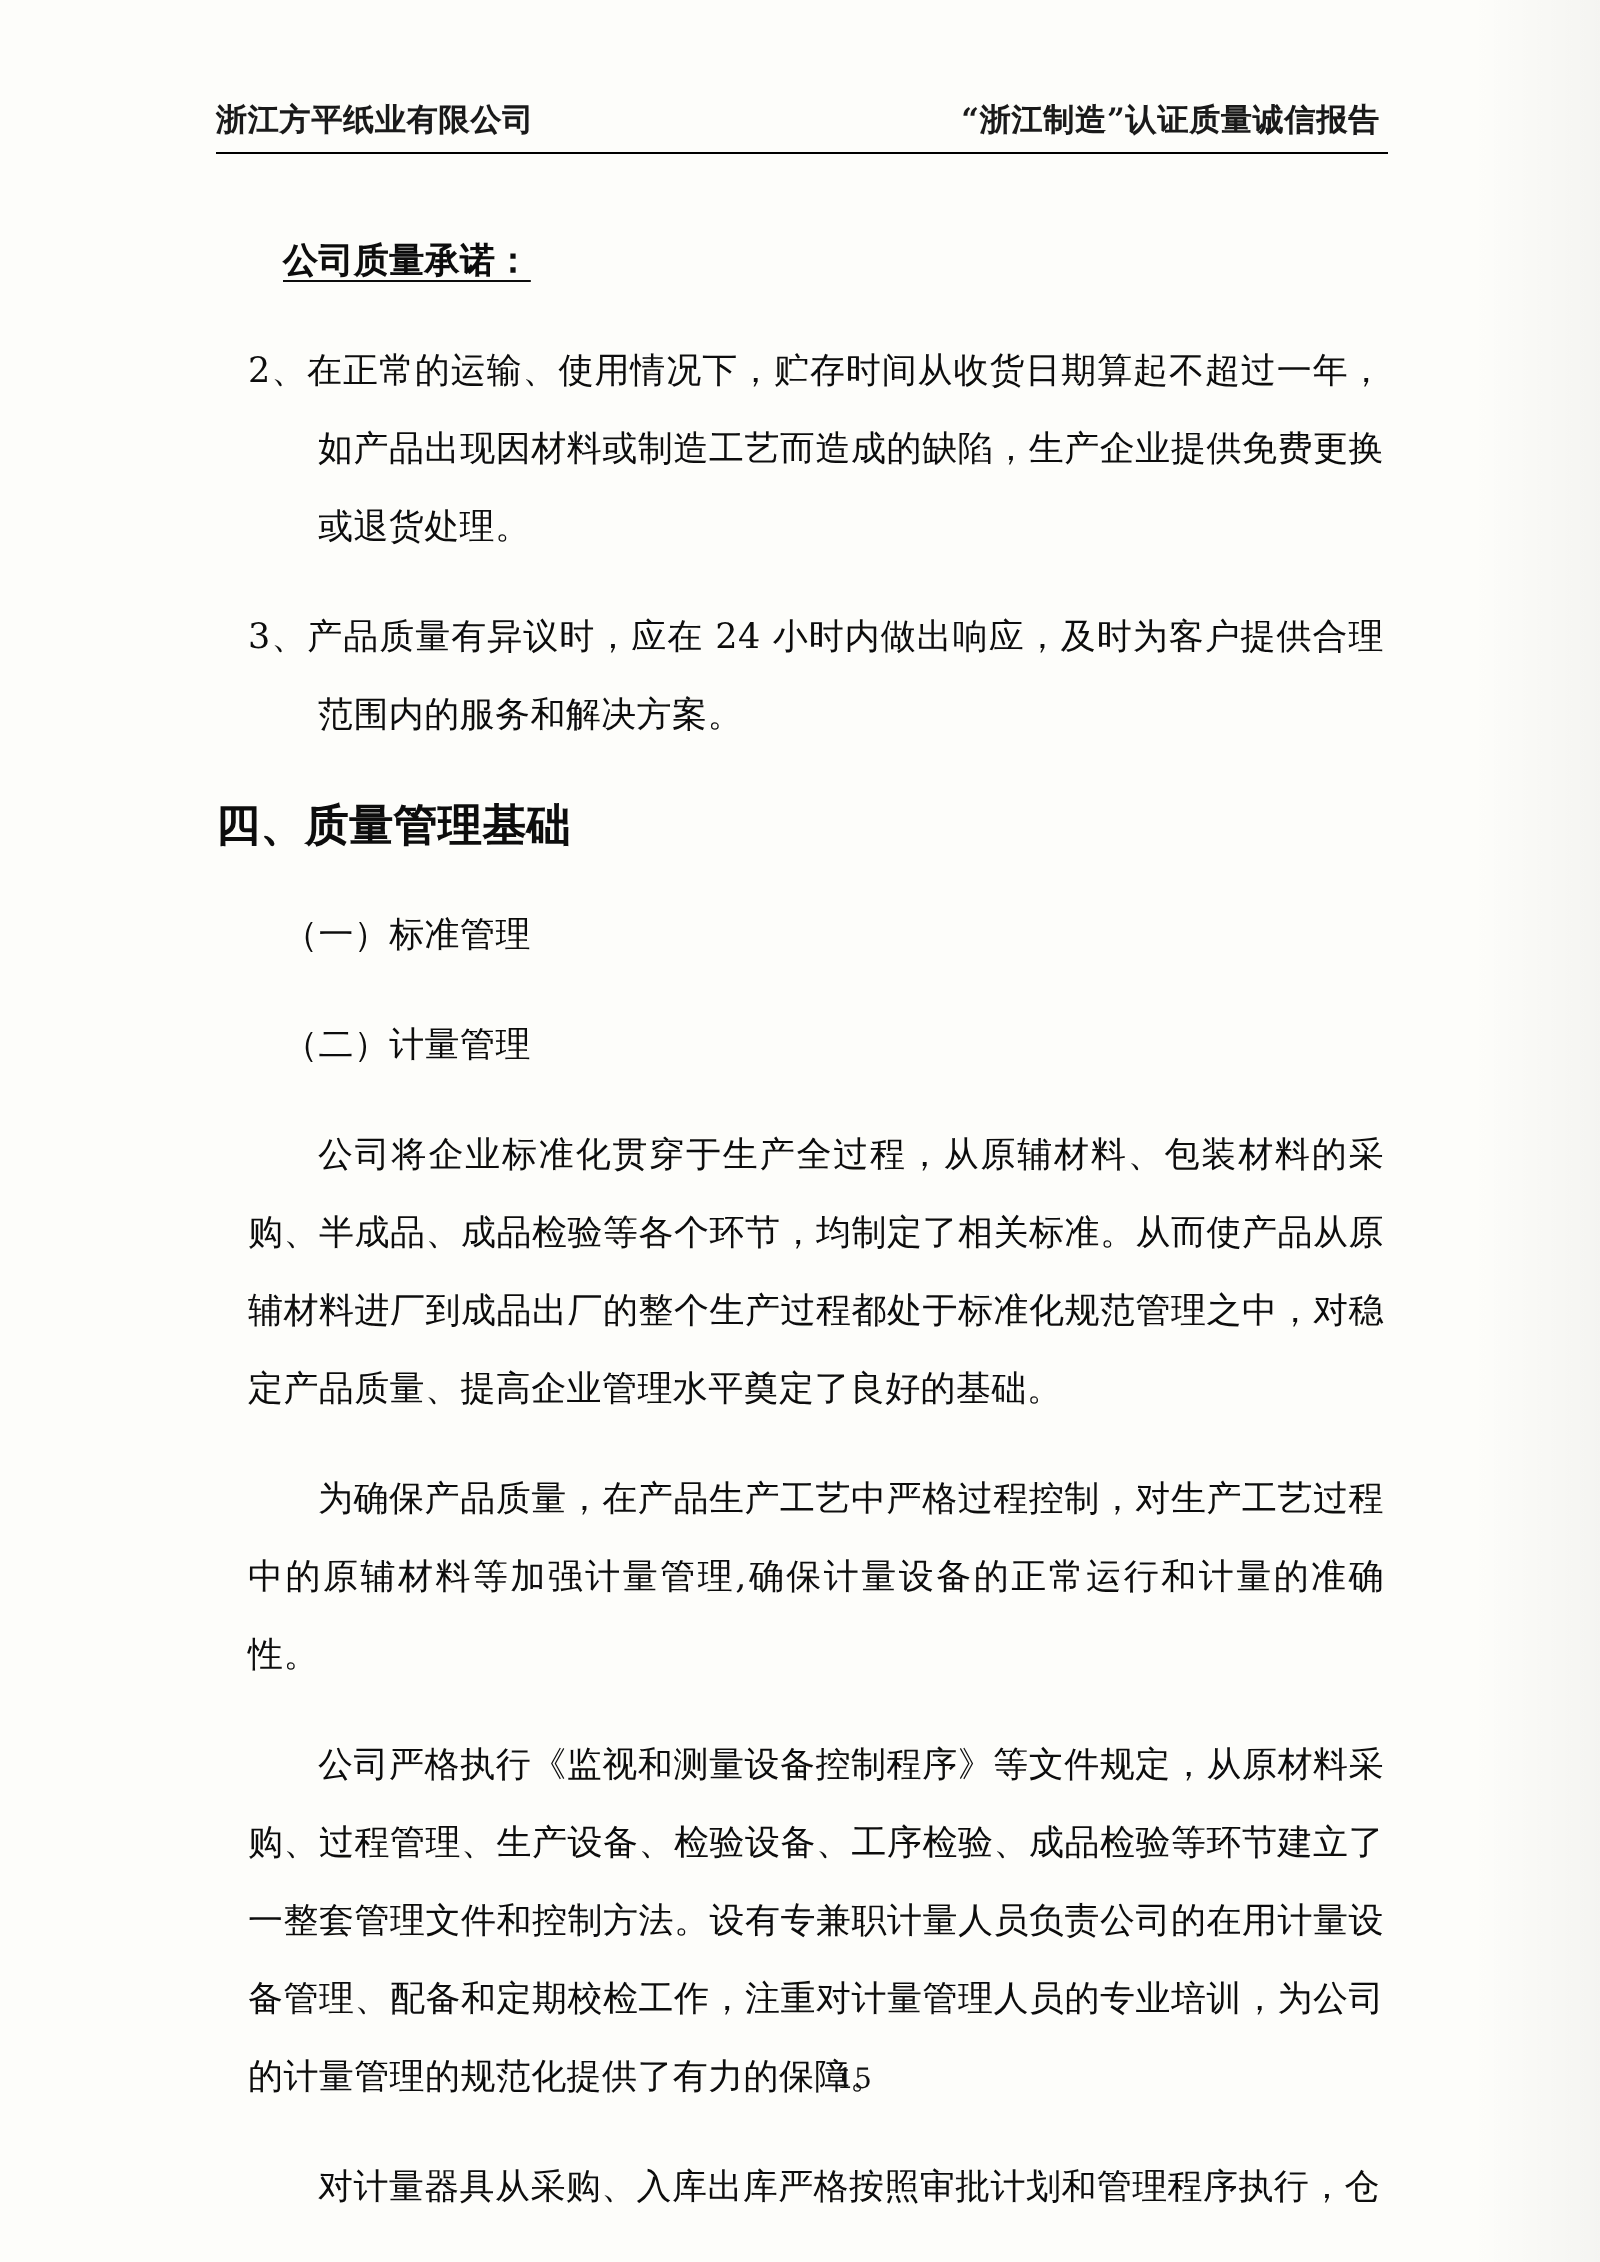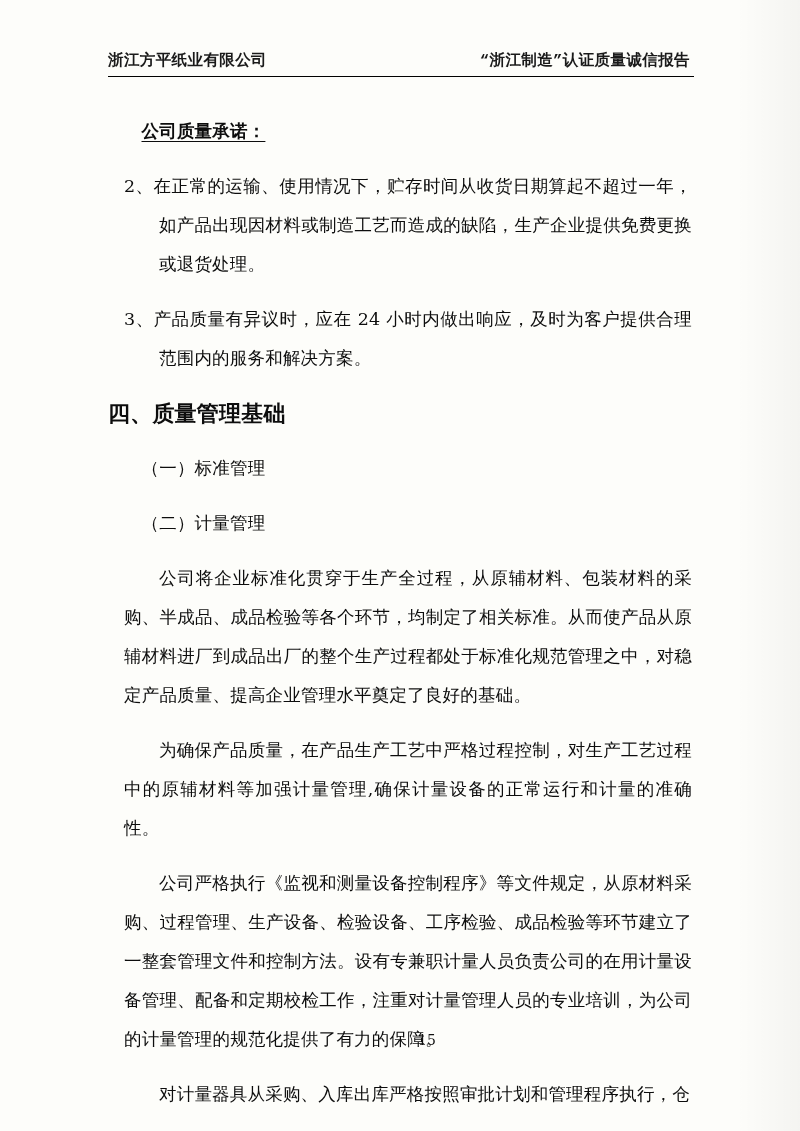--- a/index.html
+++ b/index.html
@@ -40,21 +40,21 @@
   .header-row {
     display: flex;
     justify-content: space-between;
     align-items: baseline;
     font-size: 15.5px;
     font-weight: bold;
     color: #1a1a1a;
     letter-spacing: 0.4px;
   }
   .header-left { white-space: nowrap; }
-  .header-right { white-space: nowrap; padding-right: 4px; font-family: Liberation Mono, monospace;}
+  .header-right { white-space: nowrap; padding-right: 4px;}
   .header-rule {
     position: absolute;
     left: 0;
     top: 26px;
     width: 586px;
     height: 0;
     border-top: 1.2px solid #000;
   }
   
   .content {

